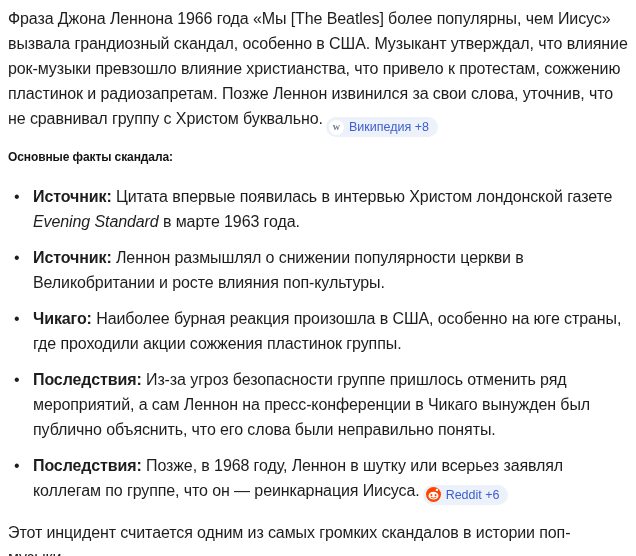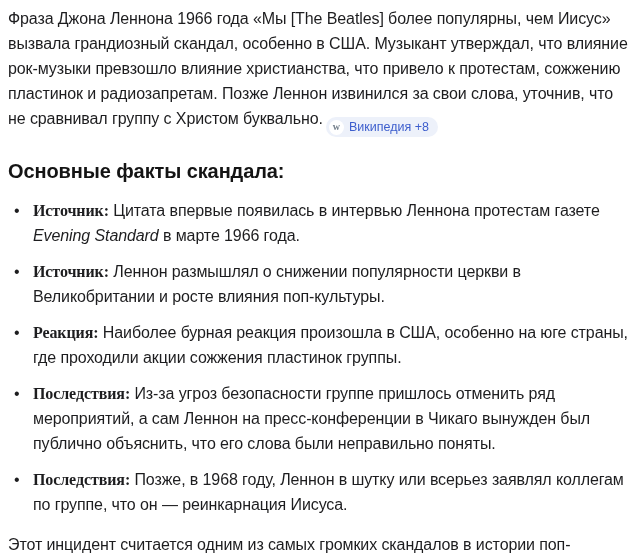--- a/index.html
+++ b/index.html
@@ -16,24 +16,24 @@
     letter-spacing: -0.1px;
     line-height: 25px;
     color: #1d1d1f;
   }
   .page {
     padding: 6px 8px 0 8px;
     box-sizing: border-box;
     width: 636px;
   }
   .para {
-    margin: 0 0 22px 0;
+    margin: 0 0 8px 0;
   }
   .heading {
-    font-size: 20px;
+    font-size: 12px;
     line-height: 25px;
     font-weight: 700;
     color: #141414;
     margin: 0 0 14px 0;
   }
   ul.facts {
     list-style: none;
     margin: 0 0 15px 0;
     padding: 0;
   }
@@ -42,21 +42,21 @@
     padding-left: 25px;
     margin: 0 0 11px 0;
   }
   li.fact:last-child { margin-bottom: 0; }
   .marker {
     position: absolute;
     left: 6px;
     top: 0;
     color: #1d1d1f;
   }
-  .term { font-weight: 700; font-family: Liberation Serif, serif; }
+  .term { font-weight: 700; }
   em.pub { }
   .outro { margin: 15px 0 0 0; }
 
   
   .citation {
     display: inline-flex;
     align-items: center;
     gap: 5px;
     background: #edf1fa;
     border-radius: 11px;
@@ -99,27 +99,39 @@
         <span class="icon-circle wiki-circle">
           <span>w</span>
         </span>
         <span>Википедия +8</span>
       </span></p>
 
   <h3 class="heading">Основные факты скандала:</h3>
 
   <ul class="facts">
 
-    <li class="fact"><span class="marker">•</span><span class="term">Источник:</span><span> Цитата впервые появилась в интервью Леннона протестам газете </span><em class="pub">Evening Standard</em><span> в марте 1966 года.</span></li>
+    <li class="fact"><span class="marker">•</span><span class="term">Источник:</span><span> Цитата впервые появилась в интервью Христом лондонской газете </span><em class="pub">Evening Standard</em><span> в марте 1963 года.</span></li>
 
     <li class="fact"><span class="marker">•</span><span class="term">Источник:</span><span> Леннон размышлял о снижении популярности церкви в Великобритании и росте влияния поп-культуры.</span></li>
 
-    <li class="fact"><span class="marker">•</span><span class="term">Реакция:</span><span> Наиболее бурная реакция произошла в США, особенно на юге страны, где проходили акции сожжения пластинок группы.</span></li>
+    <li class="fact"><span class="marker">•</span><span class="term">Чикаго:</span><span> Наиболее бурная реакция произошла в США, особенно на юге страны, где проходили акции сожжения пластинок группы.</span></li>
 
     <li class="fact"><span class="marker">•</span><span class="term">Последствия:</span><span> Из-за угроз безопасности группе пришлось отменить ряд мероприятий, а сам Леннон на пресс-конференции в Чикаго вынужден был публично объяснить, что его слова были неправильно поняты.</span></li>
 
-    <li class="fact"><span class="marker">•</span><span class="term">Последствия:</span><span> Позже, в 1968 году, Леннон в шутку или всерьез заявлял коллегам по группе, что он — реинкарнация Иисуса.</span></li>
+    <li class="fact"><span class="marker">•</span><span class="term">Последствия:</span><span> Позже, в 1968 году, Леннон в шутку или всерьез заявлял коллегам по группе, что он — реинкарнация Иисуса.</span><span class="citation">
+          <span class="icon-circle reddit-circle">
+            <svg width="15" height="15" viewBox="0 0 15 15" xmlns="http://www.w3.org/2000/svg">
+              <circle cx="7.5" cy="7.5" r="7.5" fill="#ff4500"></circle>
+              <circle cx="10.9" cy="2.9" r="1.2" fill="#ffffff"></circle>
+              <ellipse cx="7.5" cy="8.7" rx="5" ry="3.9" fill="#ffffff"></ellipse>
+              <circle cx="5.4" cy="8.1" r="1.05" fill="#ff4500"></circle>
+              <circle cx="9.6" cy="8.1" r="1.05" fill="#ff4500"></circle>
+              <path d="M5.1 10.4 Q7.5 12.2 9.9 10.4" fill="none" stroke="#ff4500" stroke-width="0.9" stroke-linecap="round"></path>
+            </svg>
+          </span>
+          <span>Reddit +6</span>
+        </span></li>
 
   </ul>
 
   <p class="para outro">Этот инцидент считается одним из самых громких скандалов в истории поп-музыки.</p>
 
 </div>
 
 </body></html>

